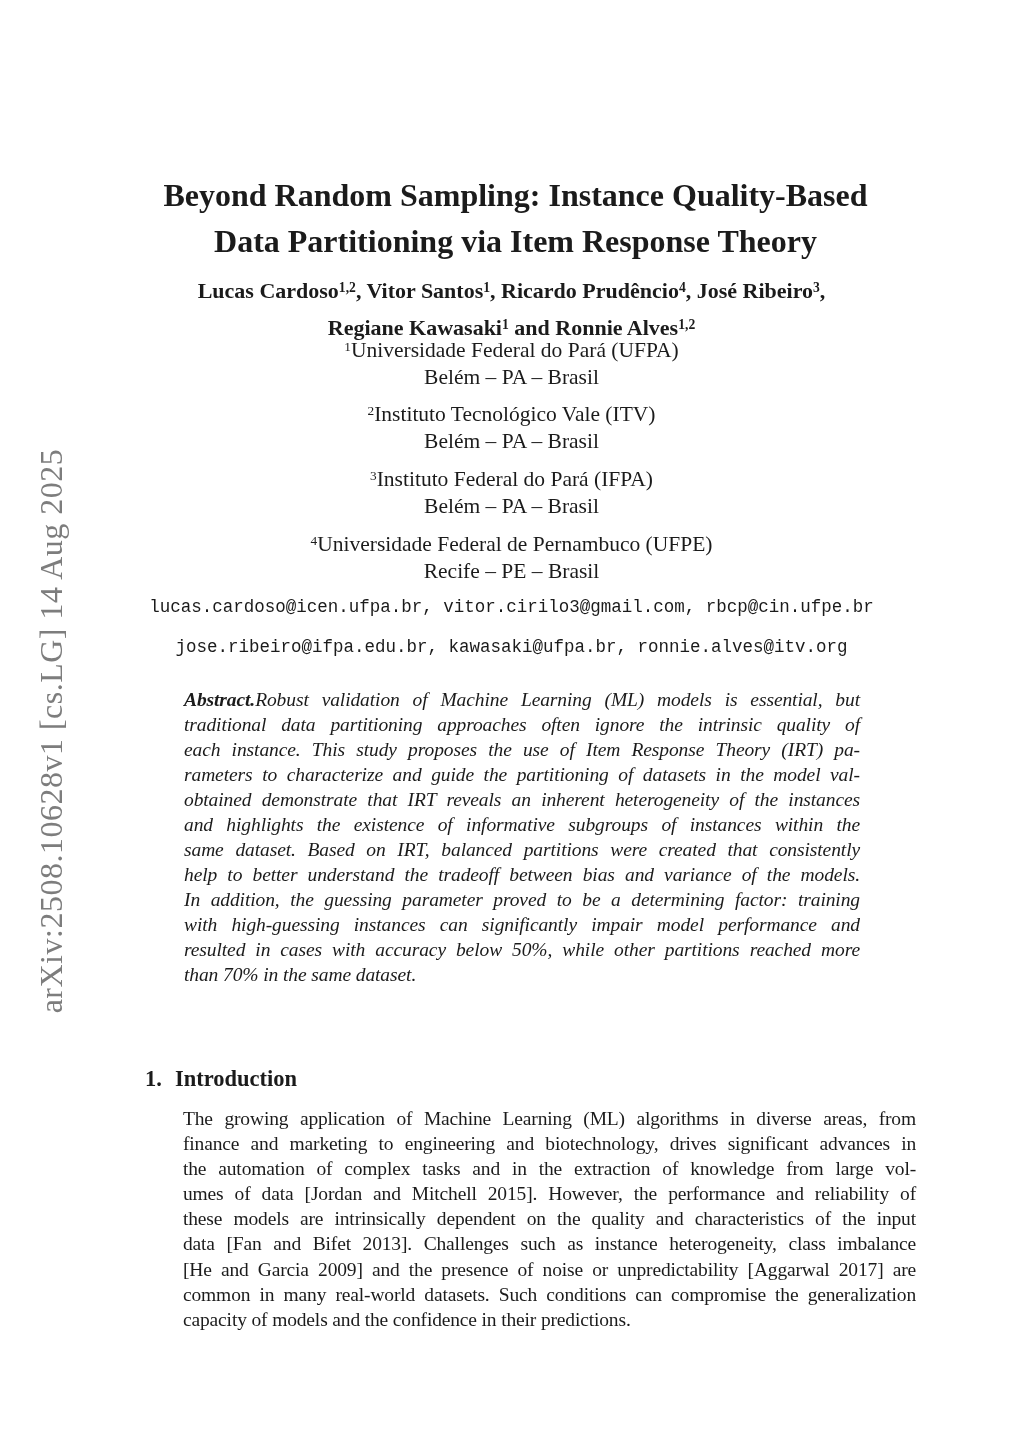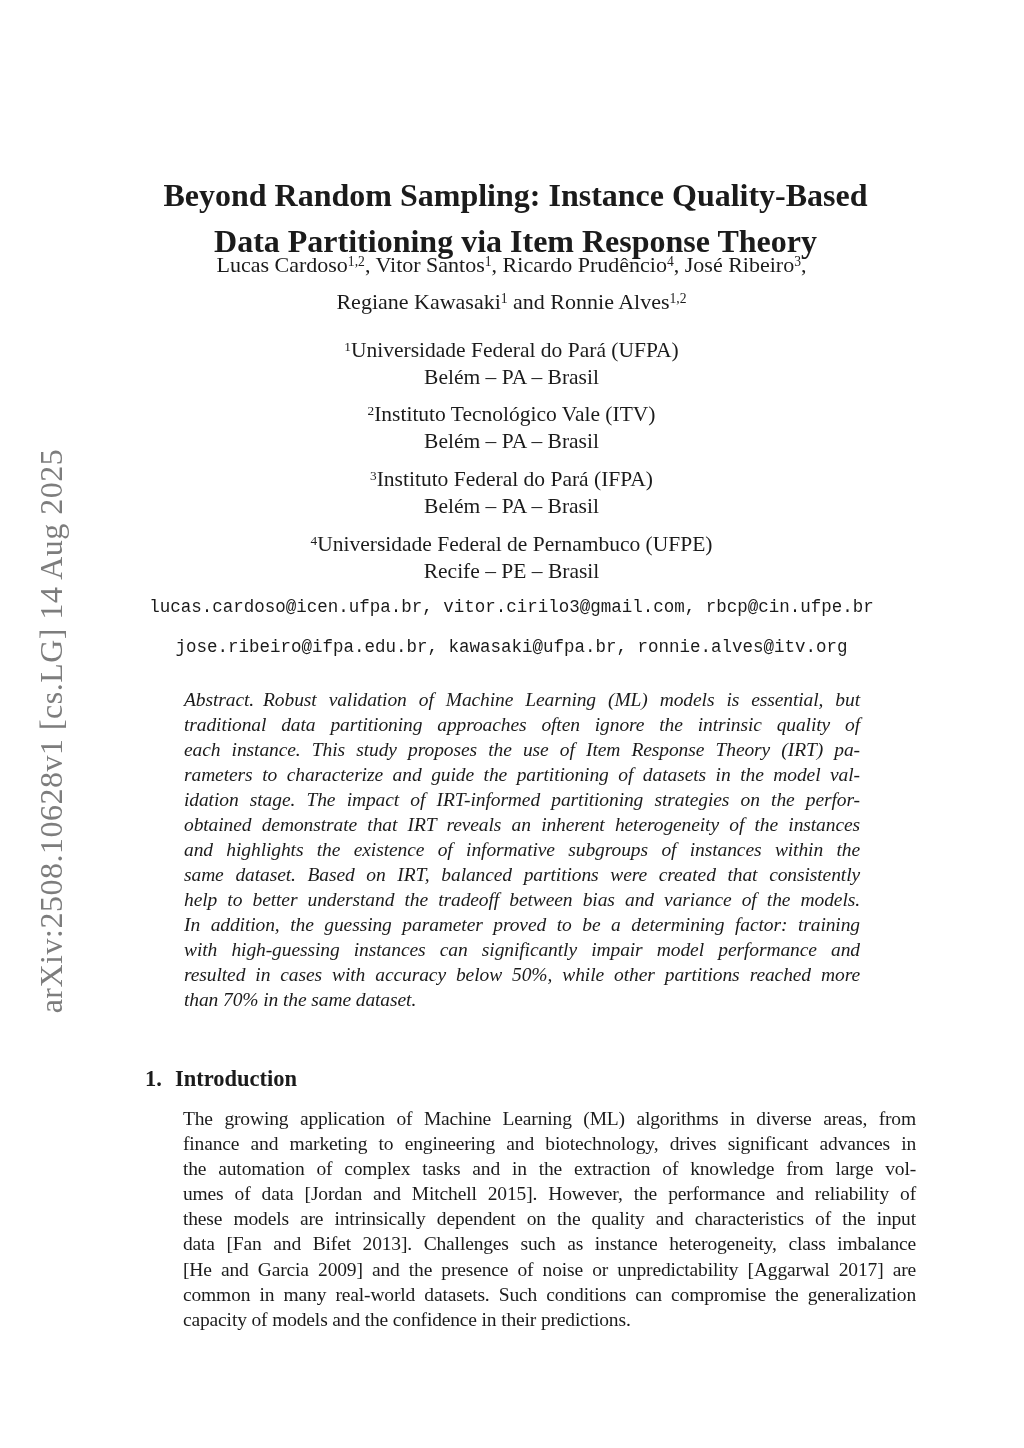--- a/index.html
+++ b/index.html
@@ -27,23 +27,23 @@
   .title {
     top: 168px;
     text-align: center;
     font-weight: bold;
     font-size: 32px;
     line-height: 46px;
     margin: 4px;
   }
   .tline { display: block; white-space: nowrap; }
   .authors {
-    top: 248px;
+    top: 274px;
     text-align: center;
-    font-weight: normal;
+    font-weight: bold;
     font-size: 22px;
     line-height: 34px;
   }
   .aline { white-space: nowrap; }
   .sup {
     font-size: 0.62em;
     position: relative;
     top: -0.45em;
     font-weight: inherit;
   }
@@ -69,21 +69,21 @@
   .abstract {
     position: absolute;
     left: 184px;
     width: 676px;
     top: 687px;
     font-style: italic;
     font-size: 19.5px;
     line-height: 25px;
     letter-spacing: -0.1px;
   }
-  .alabel { font-weight: normal; margin-right: 9px; }
+  .alabel { font-weight: bold; }
   .jl { text-align: justify; text-align-last: justify; }
   .jl.last { text-align-last: left; }
   .heading {
     top: 1064px;
     font-weight: bold;
     font-size: 22.5px;
     line-height: 30px;
   }
   .hnum { margin-right: 13px; }
   .para {
@@ -129,21 +129,20 @@
   </div>
 
   <div class="block email email-1">lucas.cardoso@icen.ufpa.br, vitor.cirilo3@gmail.com, rbcp@cin.ufpe.br</div>
   <div class="block email email-2">jose.ribeiro@ifpa.edu.br, kawasaki@ufpa.br, ronnie.alves@itv.org</div>
 
   <div class="abstract">
     <div class="jl"><span class="alabel">Abstract.</span><span>Robust validation of Machine Learning (ML) models is essential, but</span></div>
     <div class="jl">traditional data partitioning approaches often ignore the intrinsic quality of</div>
     <div class="jl">each instance. This study proposes the use of Item Response Theory (IRT) pa-</div>
     <div class="jl">rameters to characterize and guide the partitioning of datasets in the model val-</div>
-    <div class="jl">idation stage. The impact of IRT-informed partitioning strategies on the perfor-</div>
     <div class="jl">obtained demonstrate that IRT reveals an inherent heterogeneity of the instances</div>
     <div class="jl">and highlights the existence of informative subgroups of instances within the</div>
     <div class="jl">same dataset. Based on IRT, balanced partitions were created that consistently</div>
     <div class="jl">help to better understand the tradeoff between bias and variance of the models.</div>
     <div class="jl">In addition, the guessing parameter proved to be a determining factor: training</div>
     <div class="jl">with high-guessing instances can significantly impair model performance and</div>
     <div class="jl">resulted in cases with accuracy below 50%, while other partitions reached more</div>
     <div class="jl last">than 70% in the same dataset.</div>
   </div>
 

